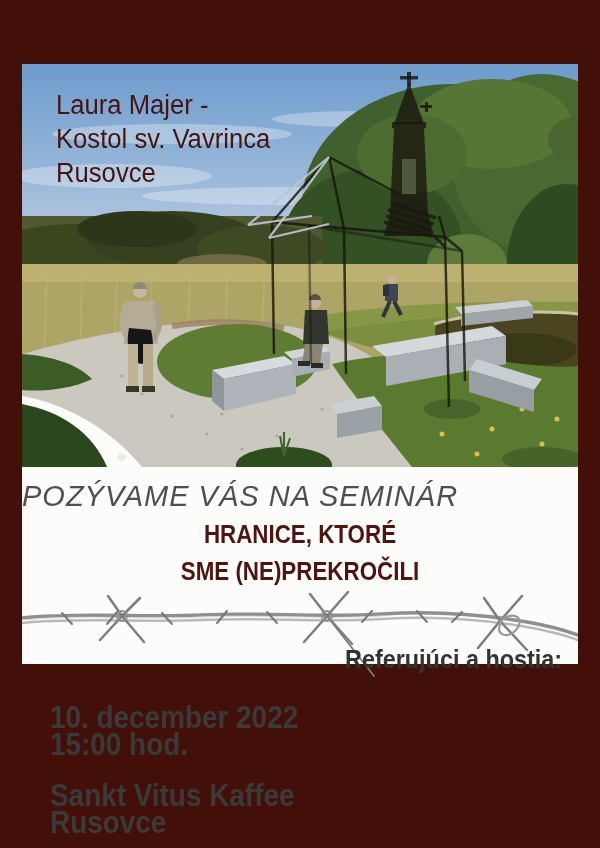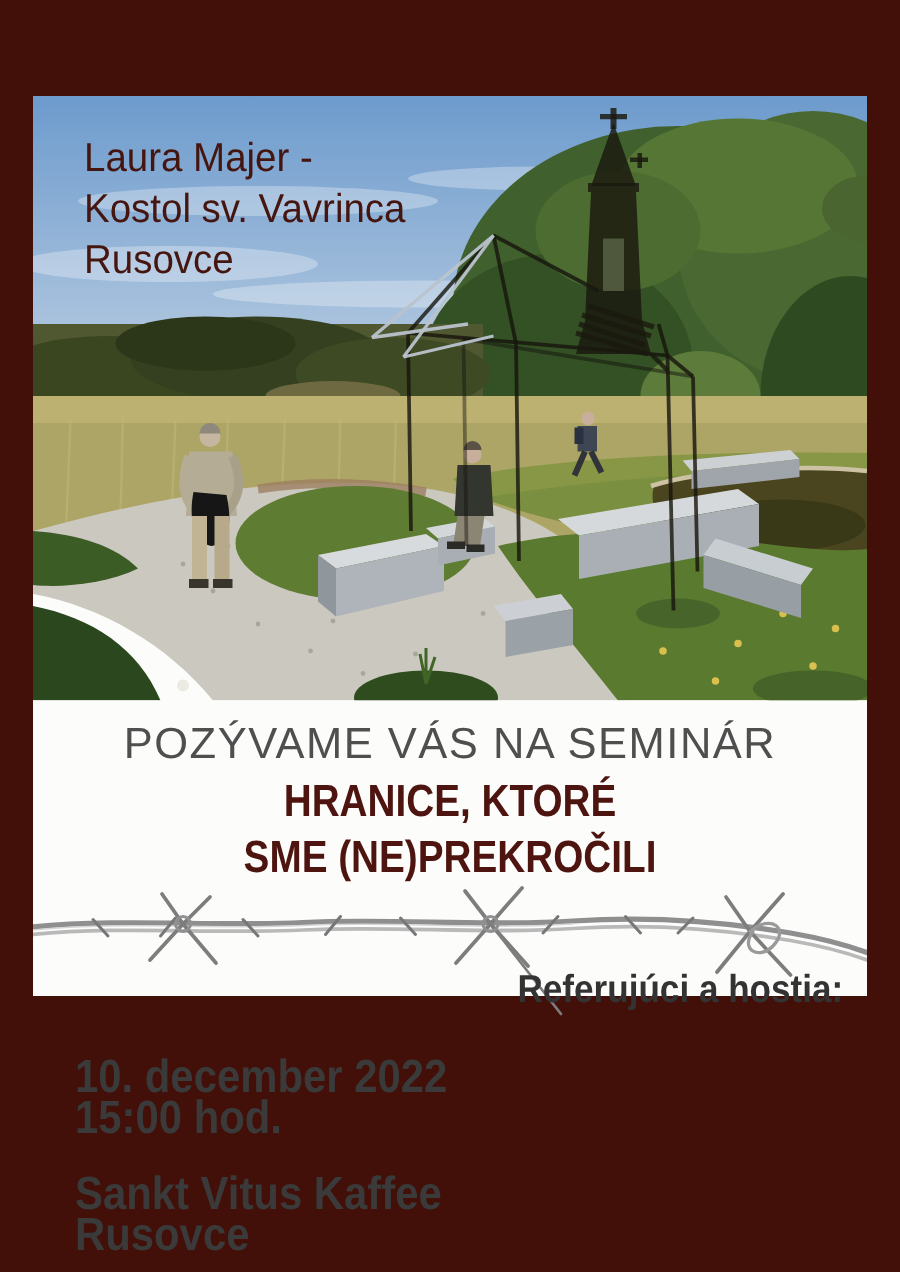--- a/index.html
+++ b/index.html
@@ -19,28 +19,28 @@
   .photo svg{display:block;}
   .caption{
     position:absolute;left:34px;top:24px;
     font-size:27px;line-height:34px;font-weight:500;
     color:#451510;
     transform:scaleX(.95);transform-origin:0 0;
     white-space:nowrap;
   }
   .invite{
     position:absolute;left:0;top:416px;width:556px;
-    text-align:center;
+    text-align:left;
     font-size:29px;font-weight:400;letter-spacing:1px;
-    color:#4f4f4f;white-space:nowrap;
+    color:#4f4f4f;white-space:nowrap;font-style:italic;
   }
   .title{
     position:absolute;left:0;top:452px;width:556px;
     text-align:center;color:#4e1510;font-weight:bold;
-    font-size:30px;line-height:37px;
+    font-size:26px;line-height:37px;
   }
   .cond-c{transform:scaleX(.86);transform-origin:50% 0;white-space:nowrap;}
   .wire{position:absolute;left:0;top:524px;}
   .heading{
     position:absolute;left:323px;top:580px;
     font-size:26px;font-weight:bold;color:#333333;
   }
   .cond{transform:scaleX(.9);transform-origin:0 50%;white-space:nowrap;}
   .leftcol{
     position:absolute;left:28px;top:640px;

